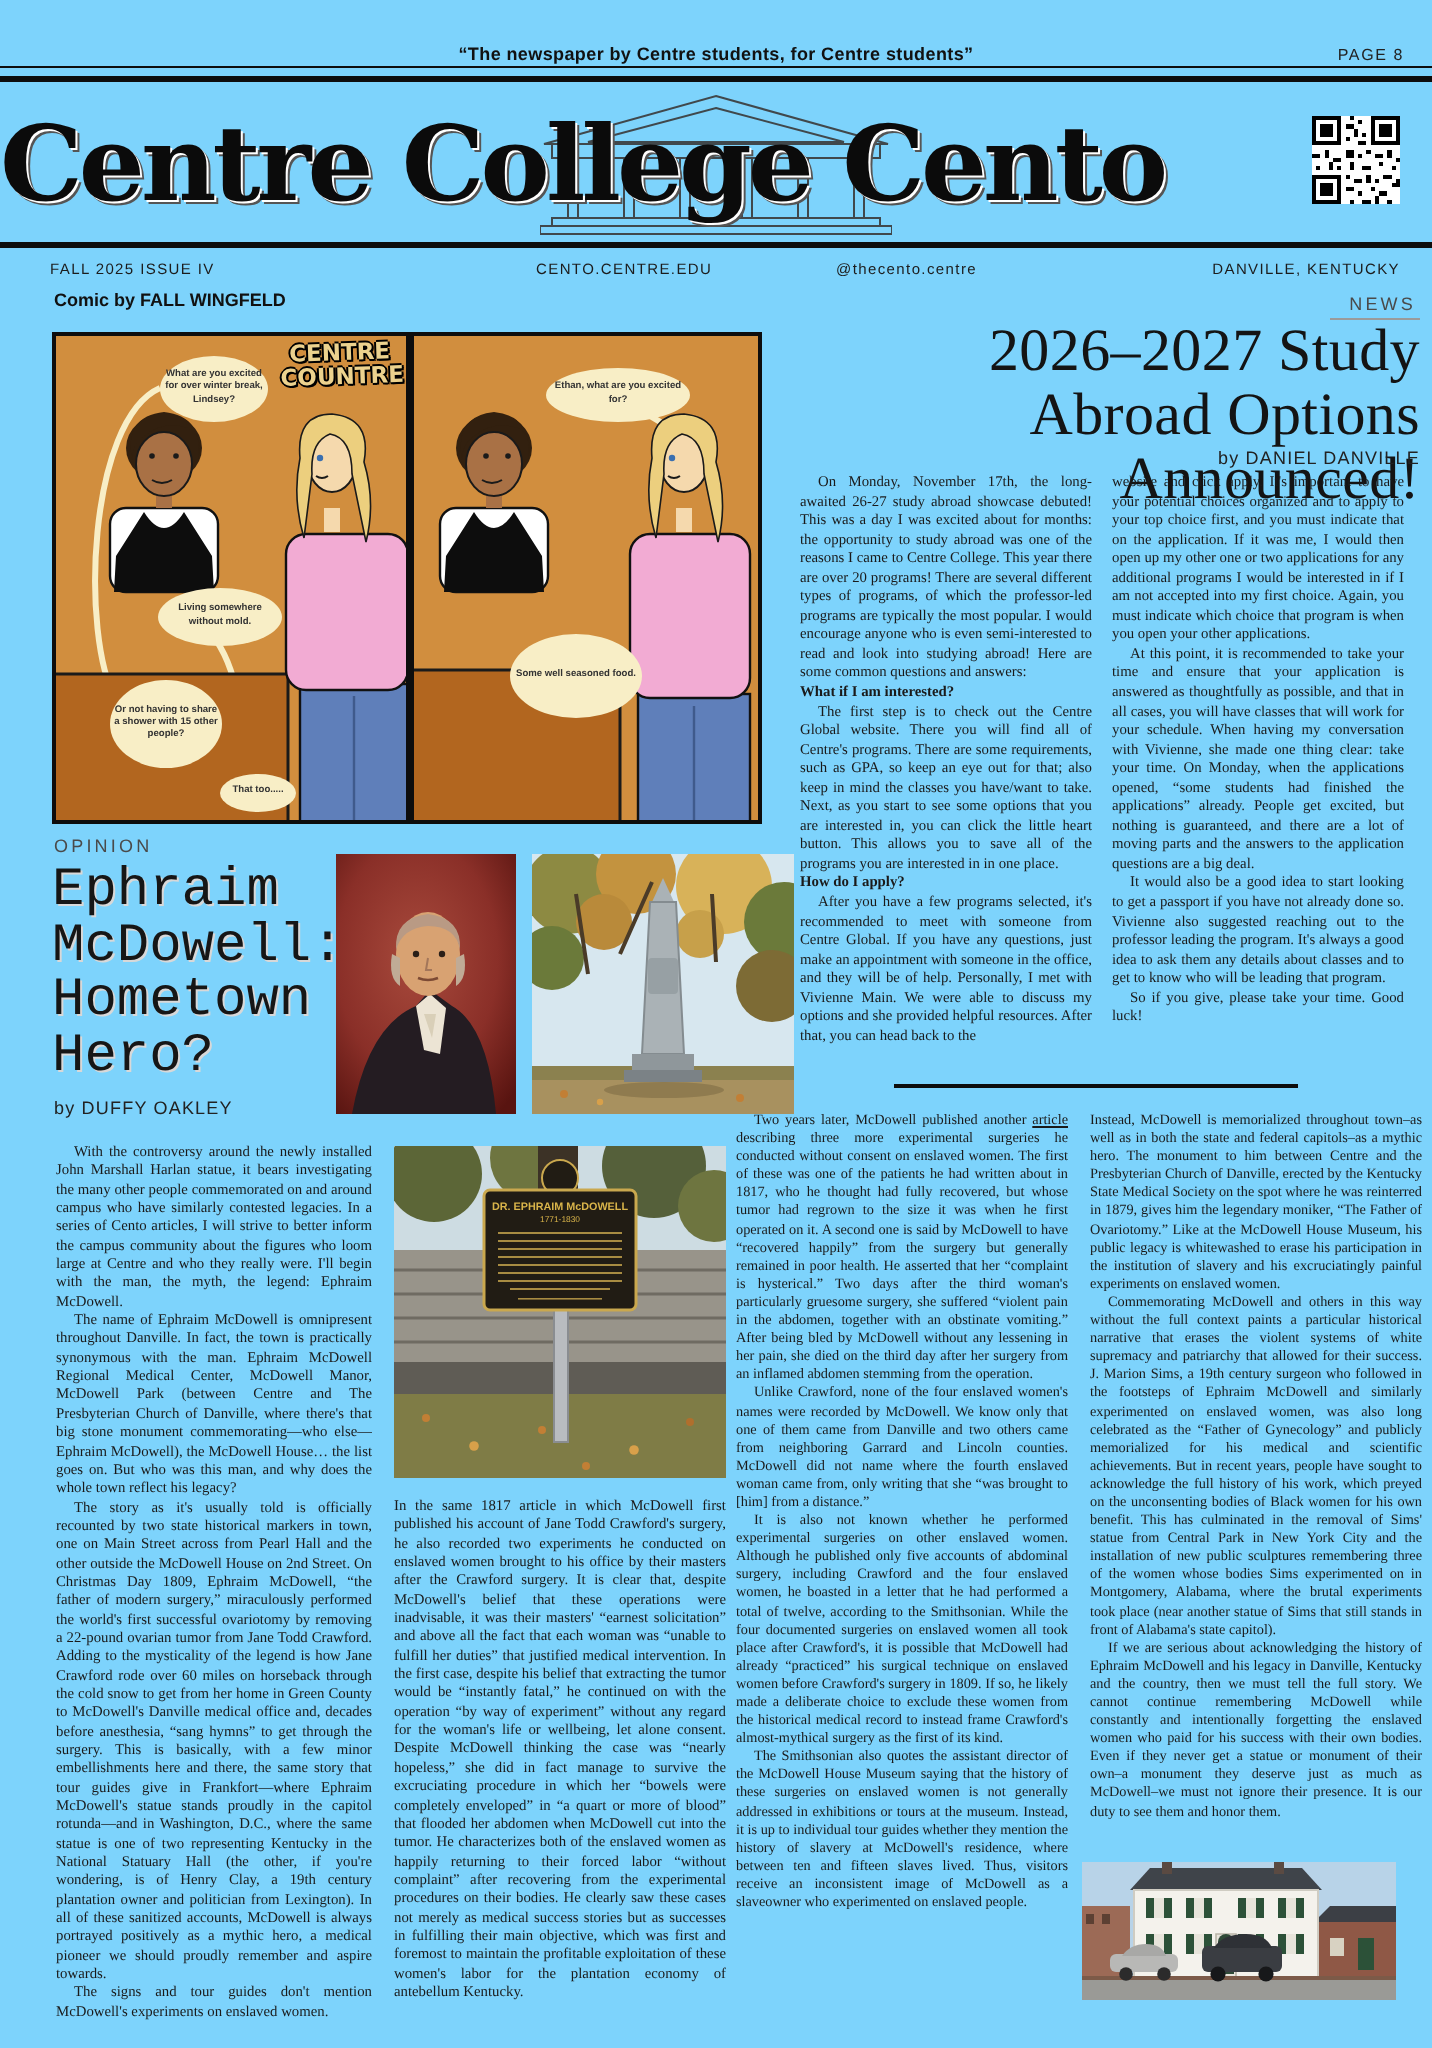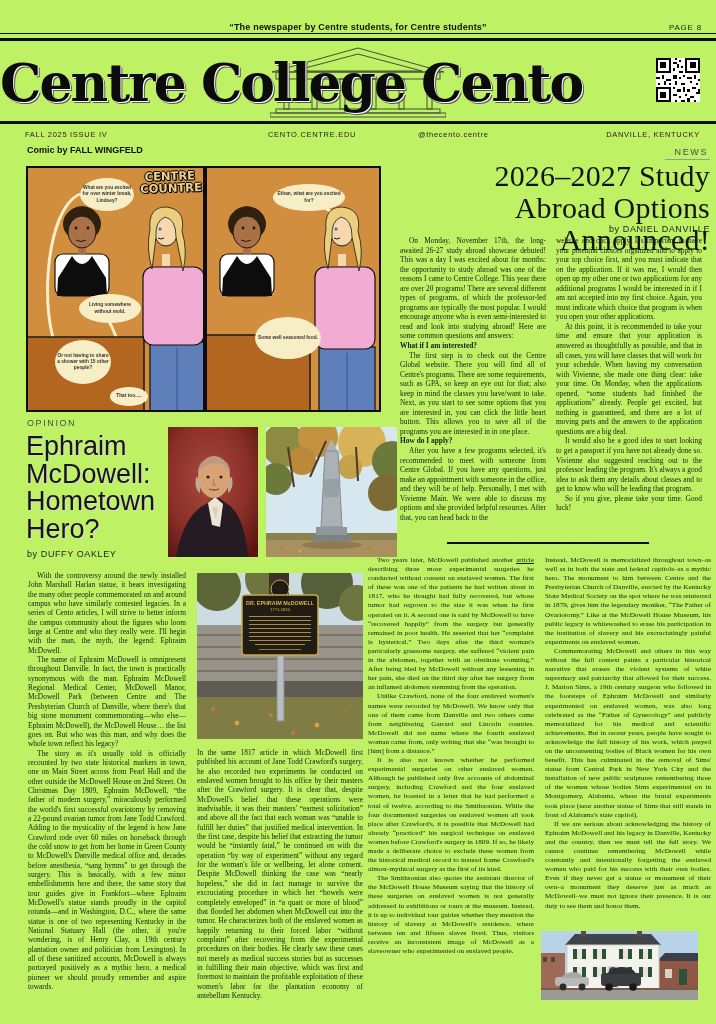--- a/index.html
+++ b/index.html
@@ -1,16 +1,16 @@
 <!DOCTYPE html>
 <html><head>
 <meta charset="utf-8">
 <style>
   html,body{margin:0;padding:0;background:#e8e8e8;}
-  #page{position:relative;width:716px;height:1024px;background:#bef264;overflow:hidden;
+  #page{position:relative;width:716px;height:1024px;background:#7dd3fc;overflow:hidden;
         font-family:"Liberation Serif",serif;color:#1a1a1a;margin:0 auto;}
   .abs{position:absolute;}
   
   .tagline{top:22px;left:0;width:716px;text-align:center;font-family:"Liberation Sans",sans-serif;
            font-weight:bold;font-size:9px;letter-spacing:.2px;color:#111;}
   .pagenum{top:23px;right:14px;font-family:"Liberation Sans",sans-serif;font-size:8px;letter-spacing:.8px;color:#222;}
   .rule{left:0;width:716px;background:#0d0d0d;}
   .masthead-art{top:46px;left:270px;}
   .masthead-title{top:52px;left:0;width:716px;text-align:left;font-family:"DejaVu Serif",serif;
           font-weight:bold;font-size:52px;letter-spacing:-2px;color:#0b0b0b;
@@ -40,21 +40,21 @@
   .bodycol{font-size:7.4px;line-height:9.55px;text-align:justify;overflow:hidden;}
   .bodycol p{margin:0;text-indent:9px;}
   .bodycol p.noindent{text-indent:0;}
   .bodycol p.subhead{font-weight:bold;text-indent:0;}
   #news-col1{top:236px;left:400px;width:146px;height:312px;}
   #news-col2{top:236px;left:556px;width:146px;height:312px;}
   .news-divider{top:542px;left:447px;width:202px;height:2px;background:#0d0d0d;}
   
   .opinion-label{top:418px;left:27px;}
   .op-headline{top:433px;left:26px;width:150px;font-size:27px;line-height:27.5px;
-               font-family:Liberation Sans, sans-serif;color:#161616;text-shadow:1px 1px 0 #d8d8d8;}
+               font-family:Liberation Mono, monospace;color:#161616;text-shadow:1px 1px 0 #d8d8d8;}
   .op-byline{top:549px;left:27px;font-family:"Liberation Sans",sans-serif;font-size:9px;letter-spacing:.6px;color:#222;}
   .op-col{font-size:7.4px;line-height:9.35px;}
   #op-col1{top:571px;left:28px;width:158px;height:440px;}
   #op-col2{top:748px;left:197px;width:166px;height:272px;}
   #op-col3{top:556px;left:368px;width:166px;height:440px;font-size:7.15px;line-height:9.1px;}
   #op-col4{top:556px;left:545px;width:166px;height:372px;font-size:7.15px;line-height:9.1px;}
   .inline-link{color:#1a1a1a;text-decoration:underline;cursor:pointer;}
   
   .photo{position:absolute;overflow:hidden;}
   #portrait-photo{top:427px;left:168px;width:90px;height:130px;}
@@ -332,20 +332,21 @@
           <rect x="58" y="71" width="50" height="1"></rect>
         <rect x="62" y="76" width="42" height="0.8"></rect>
       </g>
     </svg>
   </div>
 
   <div id="op-col1" class="abs bodycol op-col">
     <p>With the controversy around the newly installed John Marshall Harlan statue, it bears investigating the many other people commemorated on and around campus who have similarly contested legacies. In a series of Cento articles, I will strive to better inform the campus community about the figures who loom large at Centre and who they really were. I'll begin with the man, the myth, the legend: Ephraim McDowell.</p>
     <p>The name of Ephraim McDowell is omnipresent throughout Danville. In fact, the town is practically synonymous with the man. Ephraim McDowell Regional Medical Center, McDowell Manor, McDowell Park (between Centre and The Presbyterian Church of Danville, where there's that big stone monument commemorating—who else—Ephraim McDowell), the McDowell House… the list goes on. But who was this man, and why does the whole town reflect his legacy?</p>
     <p>The story as it's usually told is officially recounted by two state historical markers in town, one on Main Street across from Pearl Hall and the other outside the McDowell House on 2nd Street. On Christmas Day 1809, Ephraim McDowell, “the father of modern surgery,” miraculously performed the world's first successful ovariotomy by removing a 22-pound ovarian tumor from Jane Todd Crawford. Adding to the mysticality of the legend is how Jane Crawford rode over 60 miles on horseback through the cold snow to get from her home in Green County to McDowell's Danville medical office and, decades before anesthesia, “sang hymns” to get through the surgery. This is basically, with a few minor embellishments here and there, the same story that tour guides give in Frankfort—where Ephraim McDowell's statue stands proudly in the capitol rotunda—and in Washington, D.C., where the same statue is one of two representing Kentucky in the National Statuary Hall (the other, if you're wondering, is of Henry Clay, a 19th century plantation owner and politician from Lexington). In all of these sanitized accounts, McDowell is always portrayed positively as a mythic hero, a medical pioneer we should proudly remember and aspire towards.</p>
+    <p>The signs and tour guides don't mention McDowell's experiments on enslaved women.</p>
   </div>
 
   <div id="op-col2" class="abs bodycol op-col">
     <p class="noindent">In the same 1817 article in which McDowell first published his account of Jane Todd Crawford's surgery, he also recorded two experiments he conducted on enslaved women brought to his office by their masters after the Crawford surgery. It is clear that, despite McDowell's belief that these operations were inadvisable, it was their masters' “earnest solicitation” and above all the fact that each woman was “unable to fulfill her duties” that justified medical intervention. In the first case, despite his belief that extracting the tumor would be “instantly fatal,” he continued on with the operation “by way of experiment” without any regard for the woman's life or wellbeing, let alone consent. Despite McDowell thinking the case was “nearly hopeless,” she did in fact manage to survive the excruciating procedure in which her “bowels were completely enveloped” in “a quart or more of blood” that flooded her abdomen when McDowell cut into the tumor. He characterizes both of the enslaved women as happily returning to their forced labor “without complaint” after recovering from the experimental procedures on their bodies. He clearly saw these cases not merely as medical success stories but as successes in fulfilling their main objective, which was first and foremost to maintain the profitable exploitation of these women's labor for the plantation economy of antebellum Kentucky.</p>
   </div>
 
   <div id="op-col3" class="abs bodycol op-col">
     <p><span>Two years later, McDowell published another </span><a class="inline-link">article</a><span> describing three more experimental surgeries he conducted without consent on enslaved women. The first of these was one of the patients he had written about in 1817, who he thought had fully recovered, but whose tumor had regrown to the size it was when he first operated on it. A second one is said by McDowell to have “recovered happily” from the surgery but generally remained in poor health. He asserted that her “complaint is hysterical.” Two days after the third woman's particularly gruesome surgery, she suffered “violent pain in the abdomen, together with an obstinate vomiting.” After being bled by McDowell without any lessening in her pain, she died on the third day after her surgery from an inflamed abdomen stemming from the operation.</span></p>
     <p>Unlike Crawford, none of the four enslaved women's names were recorded by McDowell. We know only that one of them came from Danville and two others came from neighboring Garrard and Lincoln counties. McDowell did not name where the fourth enslaved woman came from, only writing that she “was brought to [him] from a distance.”</p>
     <p>It is also not known whether he performed experimental surgeries on other enslaved women. Although he published only five accounts of abdominal surgery, including Crawford and the four enslaved women, he boasted in a letter that he had performed a total of twelve, according to the Smithsonian. While the four documented surgeries on enslaved women all took place after Crawford's, it is possible that McDowell had already “practiced” his surgical technique on enslaved women before Crawford's surgery in 1809. If so, he likely made a deliberate choice to exclude these women from the historical medical record to instead frame Crawford's almost-mythical surgery as the first of its kind.</p>

